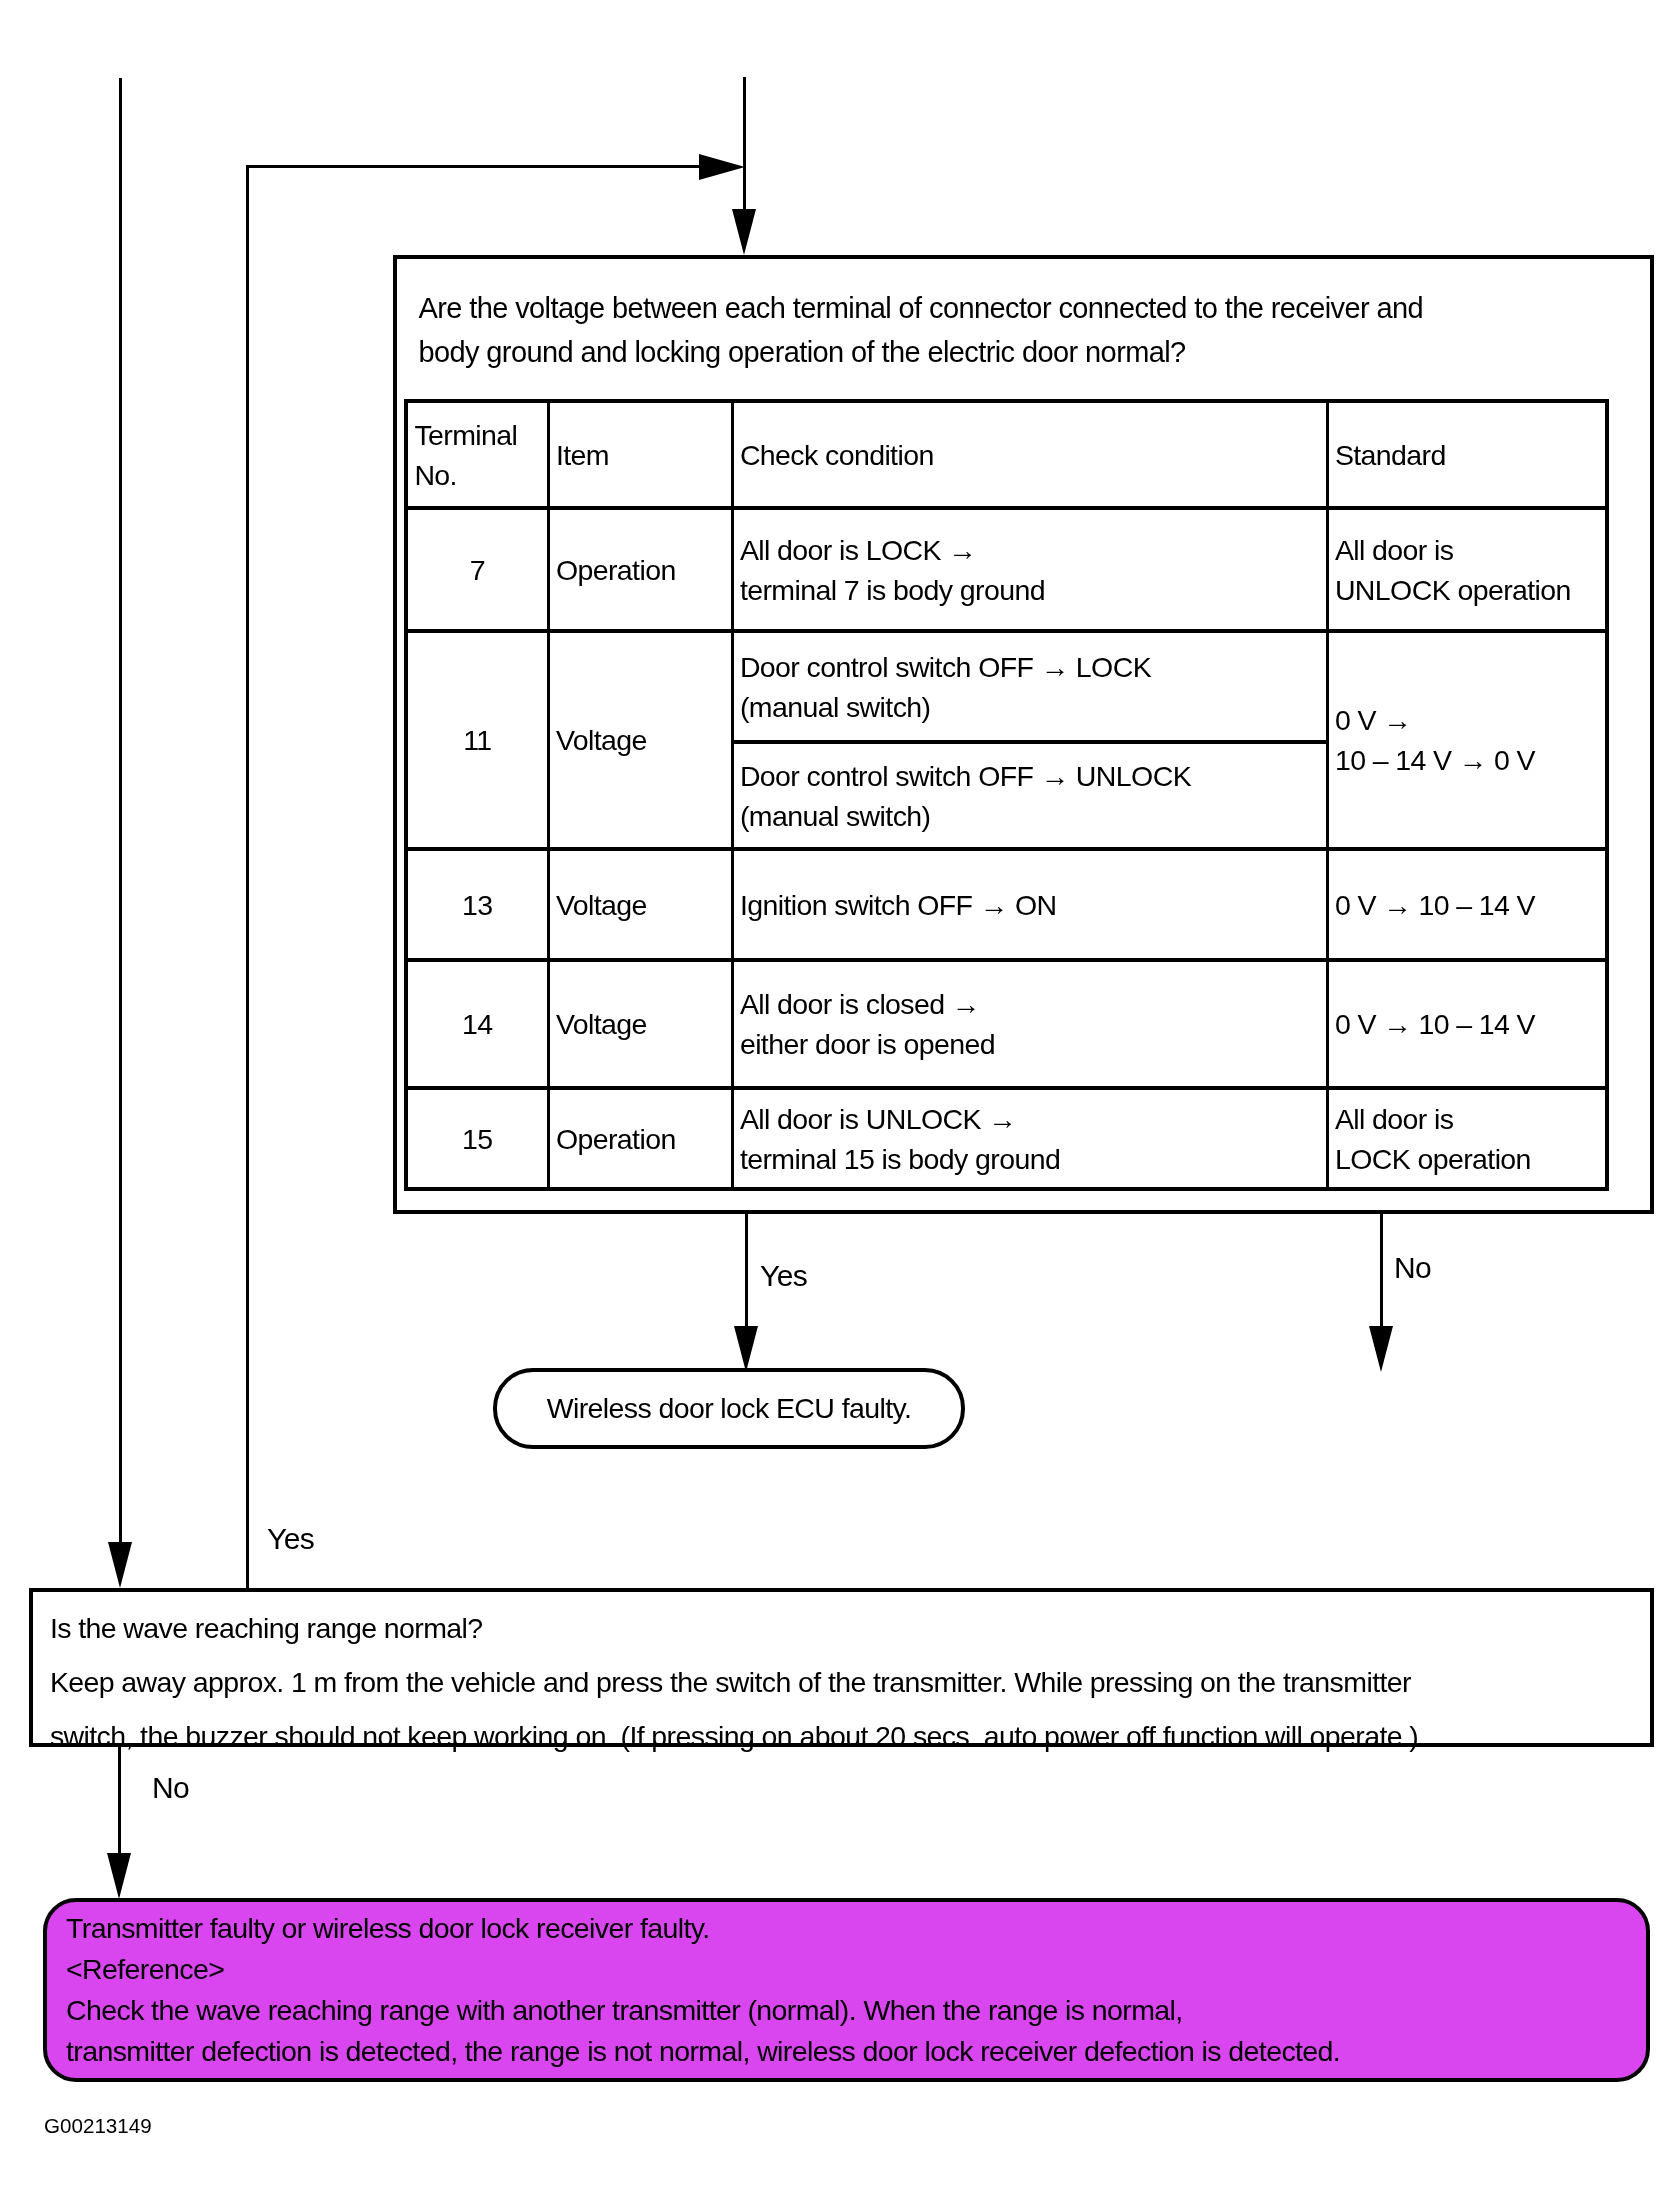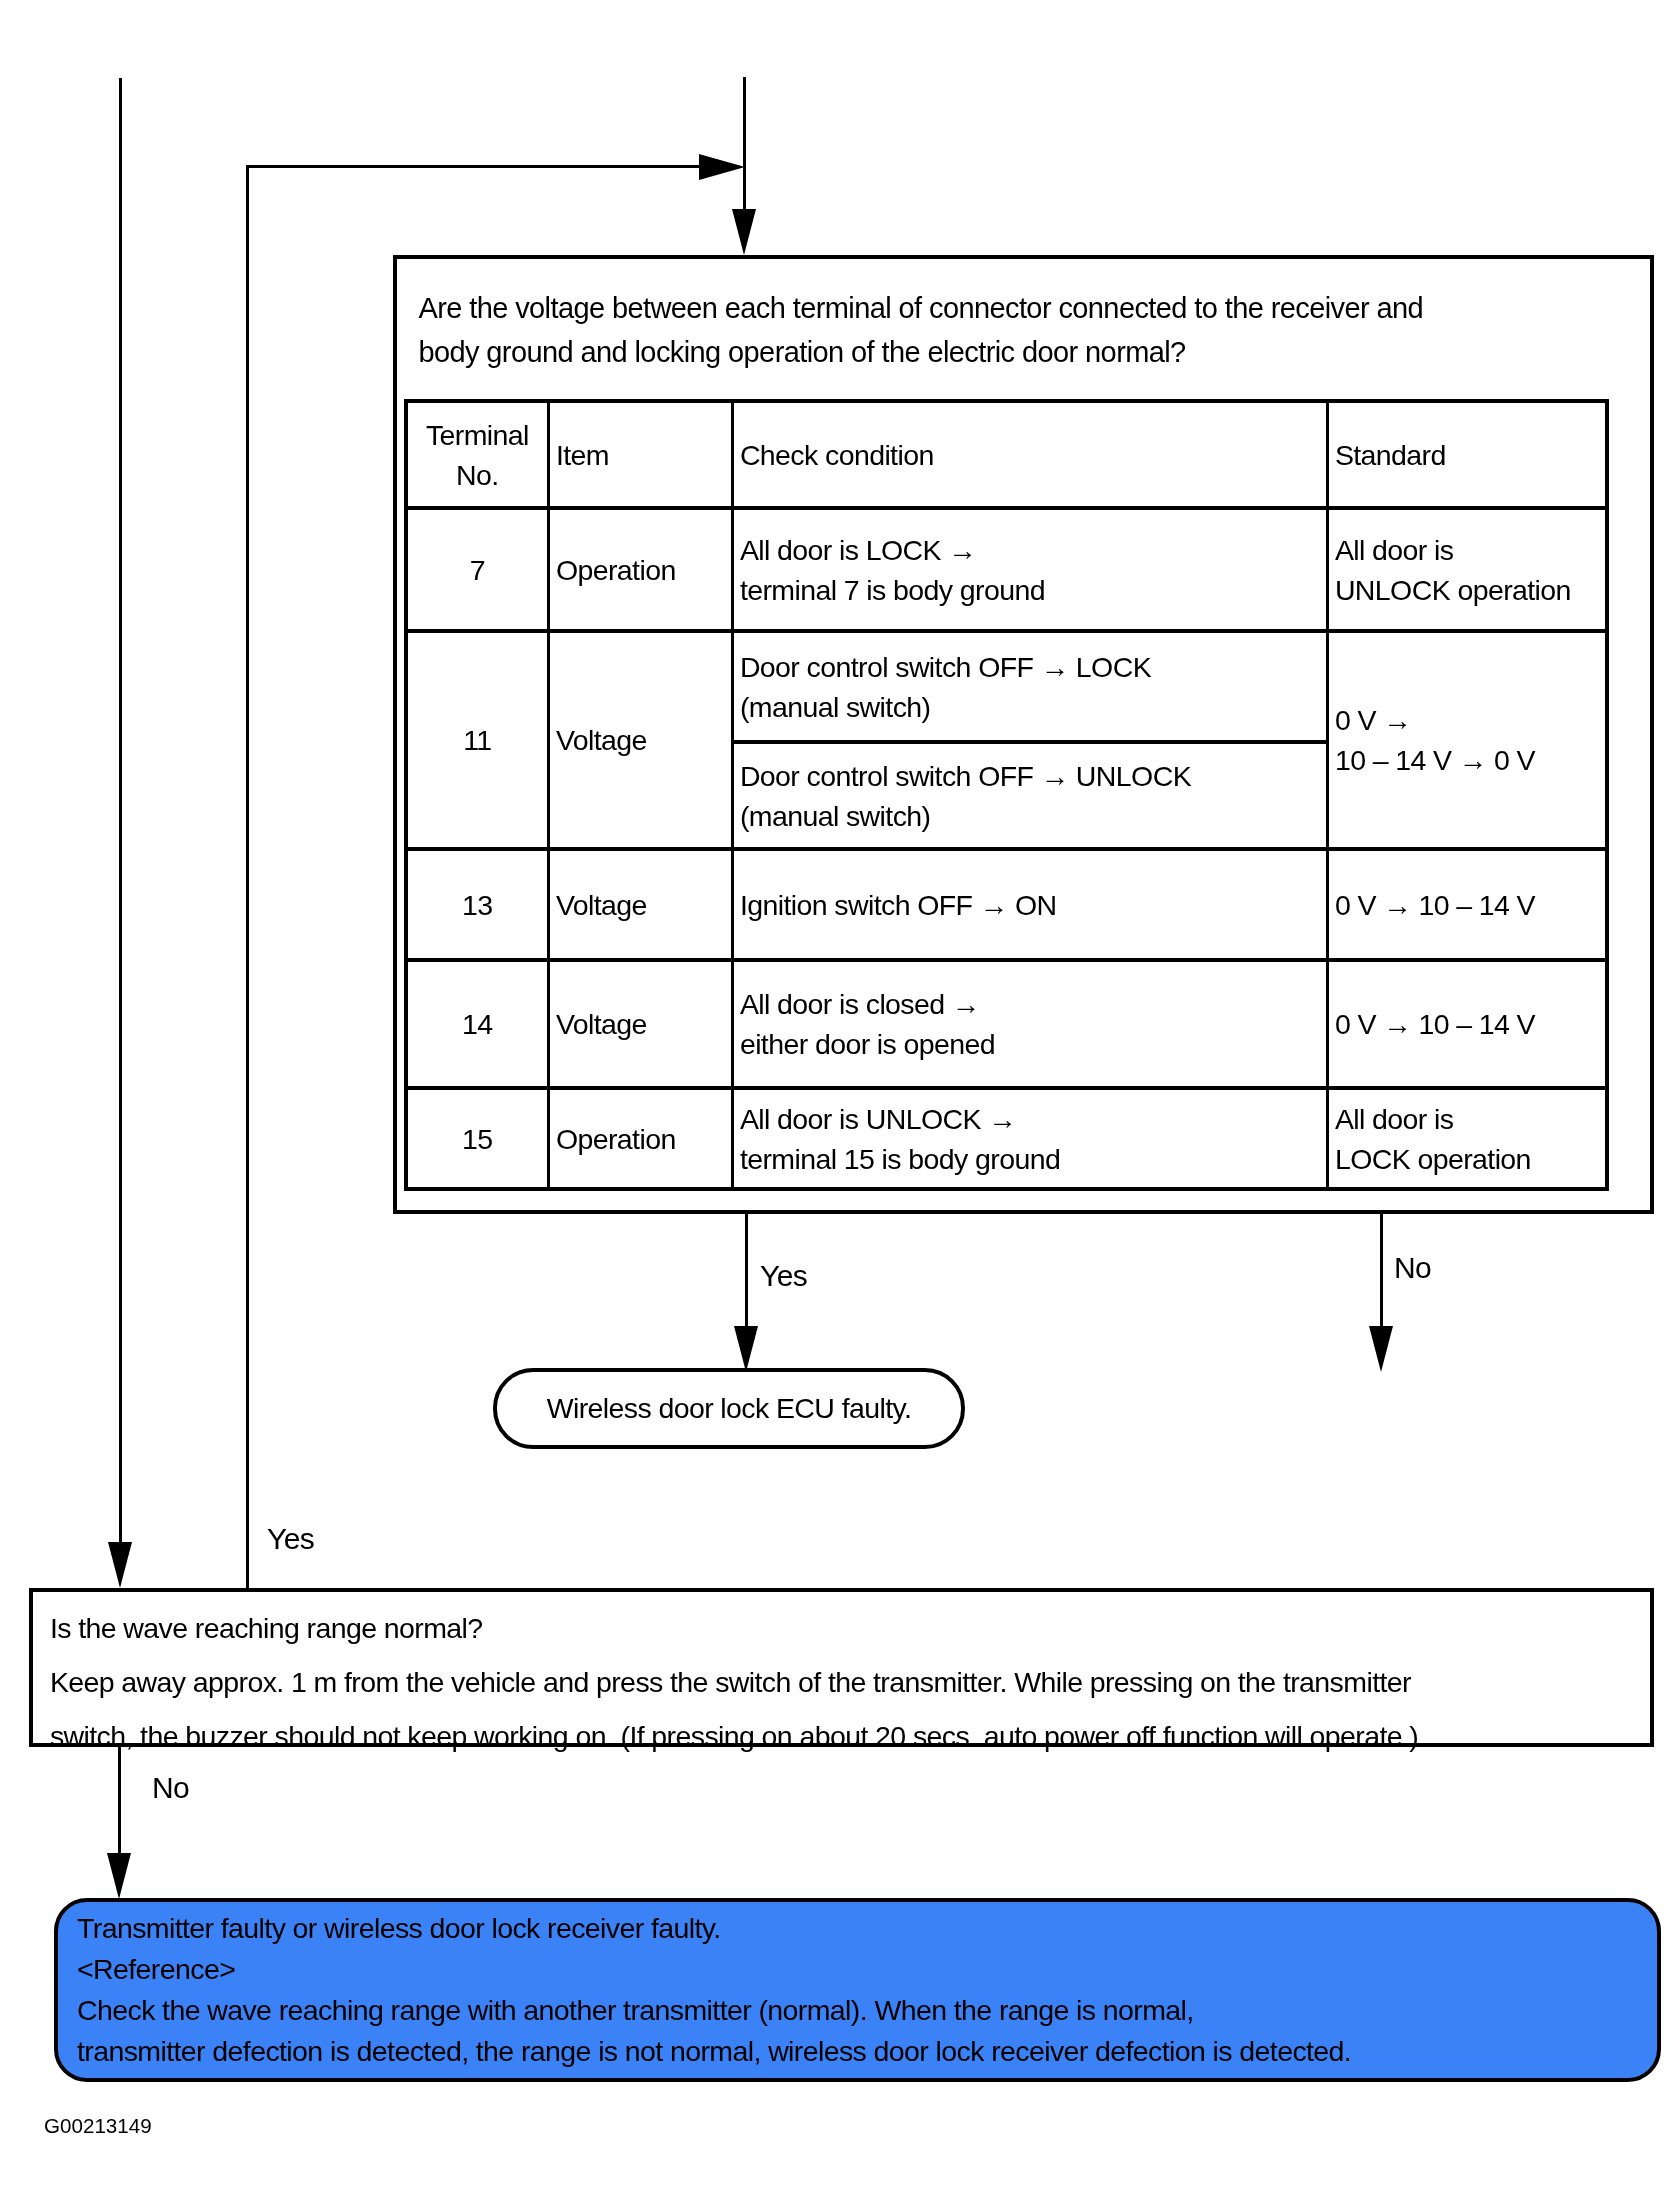--- a/index.html
+++ b/index.html
@@ -22,21 +22,21 @@
   .big-box{position:absolute;left:393px;top:255px;width:1261px;height:959px;
     border:4.7px solid #000;box-sizing:border-box;background:#fff;}
   .question{position:absolute;left:21.4px;top:27px;width:1211px;
     font-size:29px;line-height:44px;}
 
   table.term{position:absolute;left:7.1px;top:140px;border-collapse:collapse;
     table-layout:fixed;width:1201px;border:4.7px solid #000;}
   table.term td{border:3.2px solid #000;border-top-width:4.7px;border-bottom-width:4.7px;
     vertical-align:middle;font-size:28.5px;line-height:40px;padding:4.7px 6.3px;}
   td.c-term{text-align:center;}
-  td.c-term-hdr{text-align:center;padding-left:6.3px;}
+  td.c-term-hdr{text-align:left;padding-left:6.3px;}
   td.c-item{padding-left:19px;}
   td.c-check{padding-left:24px;}
   td.c-std{padding-left:11px;}
   tr.h-hdr{height:107px;} tr.h-r7{height:123px;}
   tr.h-r11a{height:111px;} tr.h-r11b{height:107px;}
   tr.h-r13{height:111px;} tr.h-r14{height:128px;} tr.h-r15{height:101px;}
   td.div-b{border-bottom-width:2.4px;}
   td.div-t{border-top-width:2.4px;}
 
   .terminal{position:absolute;border:4px solid #000;box-sizing:border-box;
@@ -44,21 +44,21 @@
     font-size:28.5px;background:#fff;text-align:center;}
   .ecu-terminal{left:493px;top:1368px;width:472px;height:81px;}
   .wiring-terminal{left:1219px;top:1368px;width:354px;height:74px;}
 
   .wave-box{position:absolute;left:28.5px;top:1588px;width:1625px;height:159px;
     border:4.7px solid #000;box-sizing:border-box;background:#fff;}
   .wave-text{position:absolute;left:17.4px;top:8.7px;width:1583px;
     font-size:28.5px;line-height:54px;}
 
   .result-box{position:absolute;left:43px;top:1898px;width:1607px;height:184px;
-    border:4px solid #000;box-sizing:border-box;border-radius:33px;background:#3b82f6;margin-left:11px;}
+    border:4px solid #000;box-sizing:border-box;border-radius:33px;background:#d946ef;}
   .result-text{position:absolute;left:19px;top:6.3px;width:1567px;
     font-size:28.5px;line-height:41px;}
 
   .figure-id{position:absolute;left:44px;top:2114px;font-size:20.6px;letter-spacing:0;}
 </style>
 </head>
 <body>
 
 <div class="page">
 

